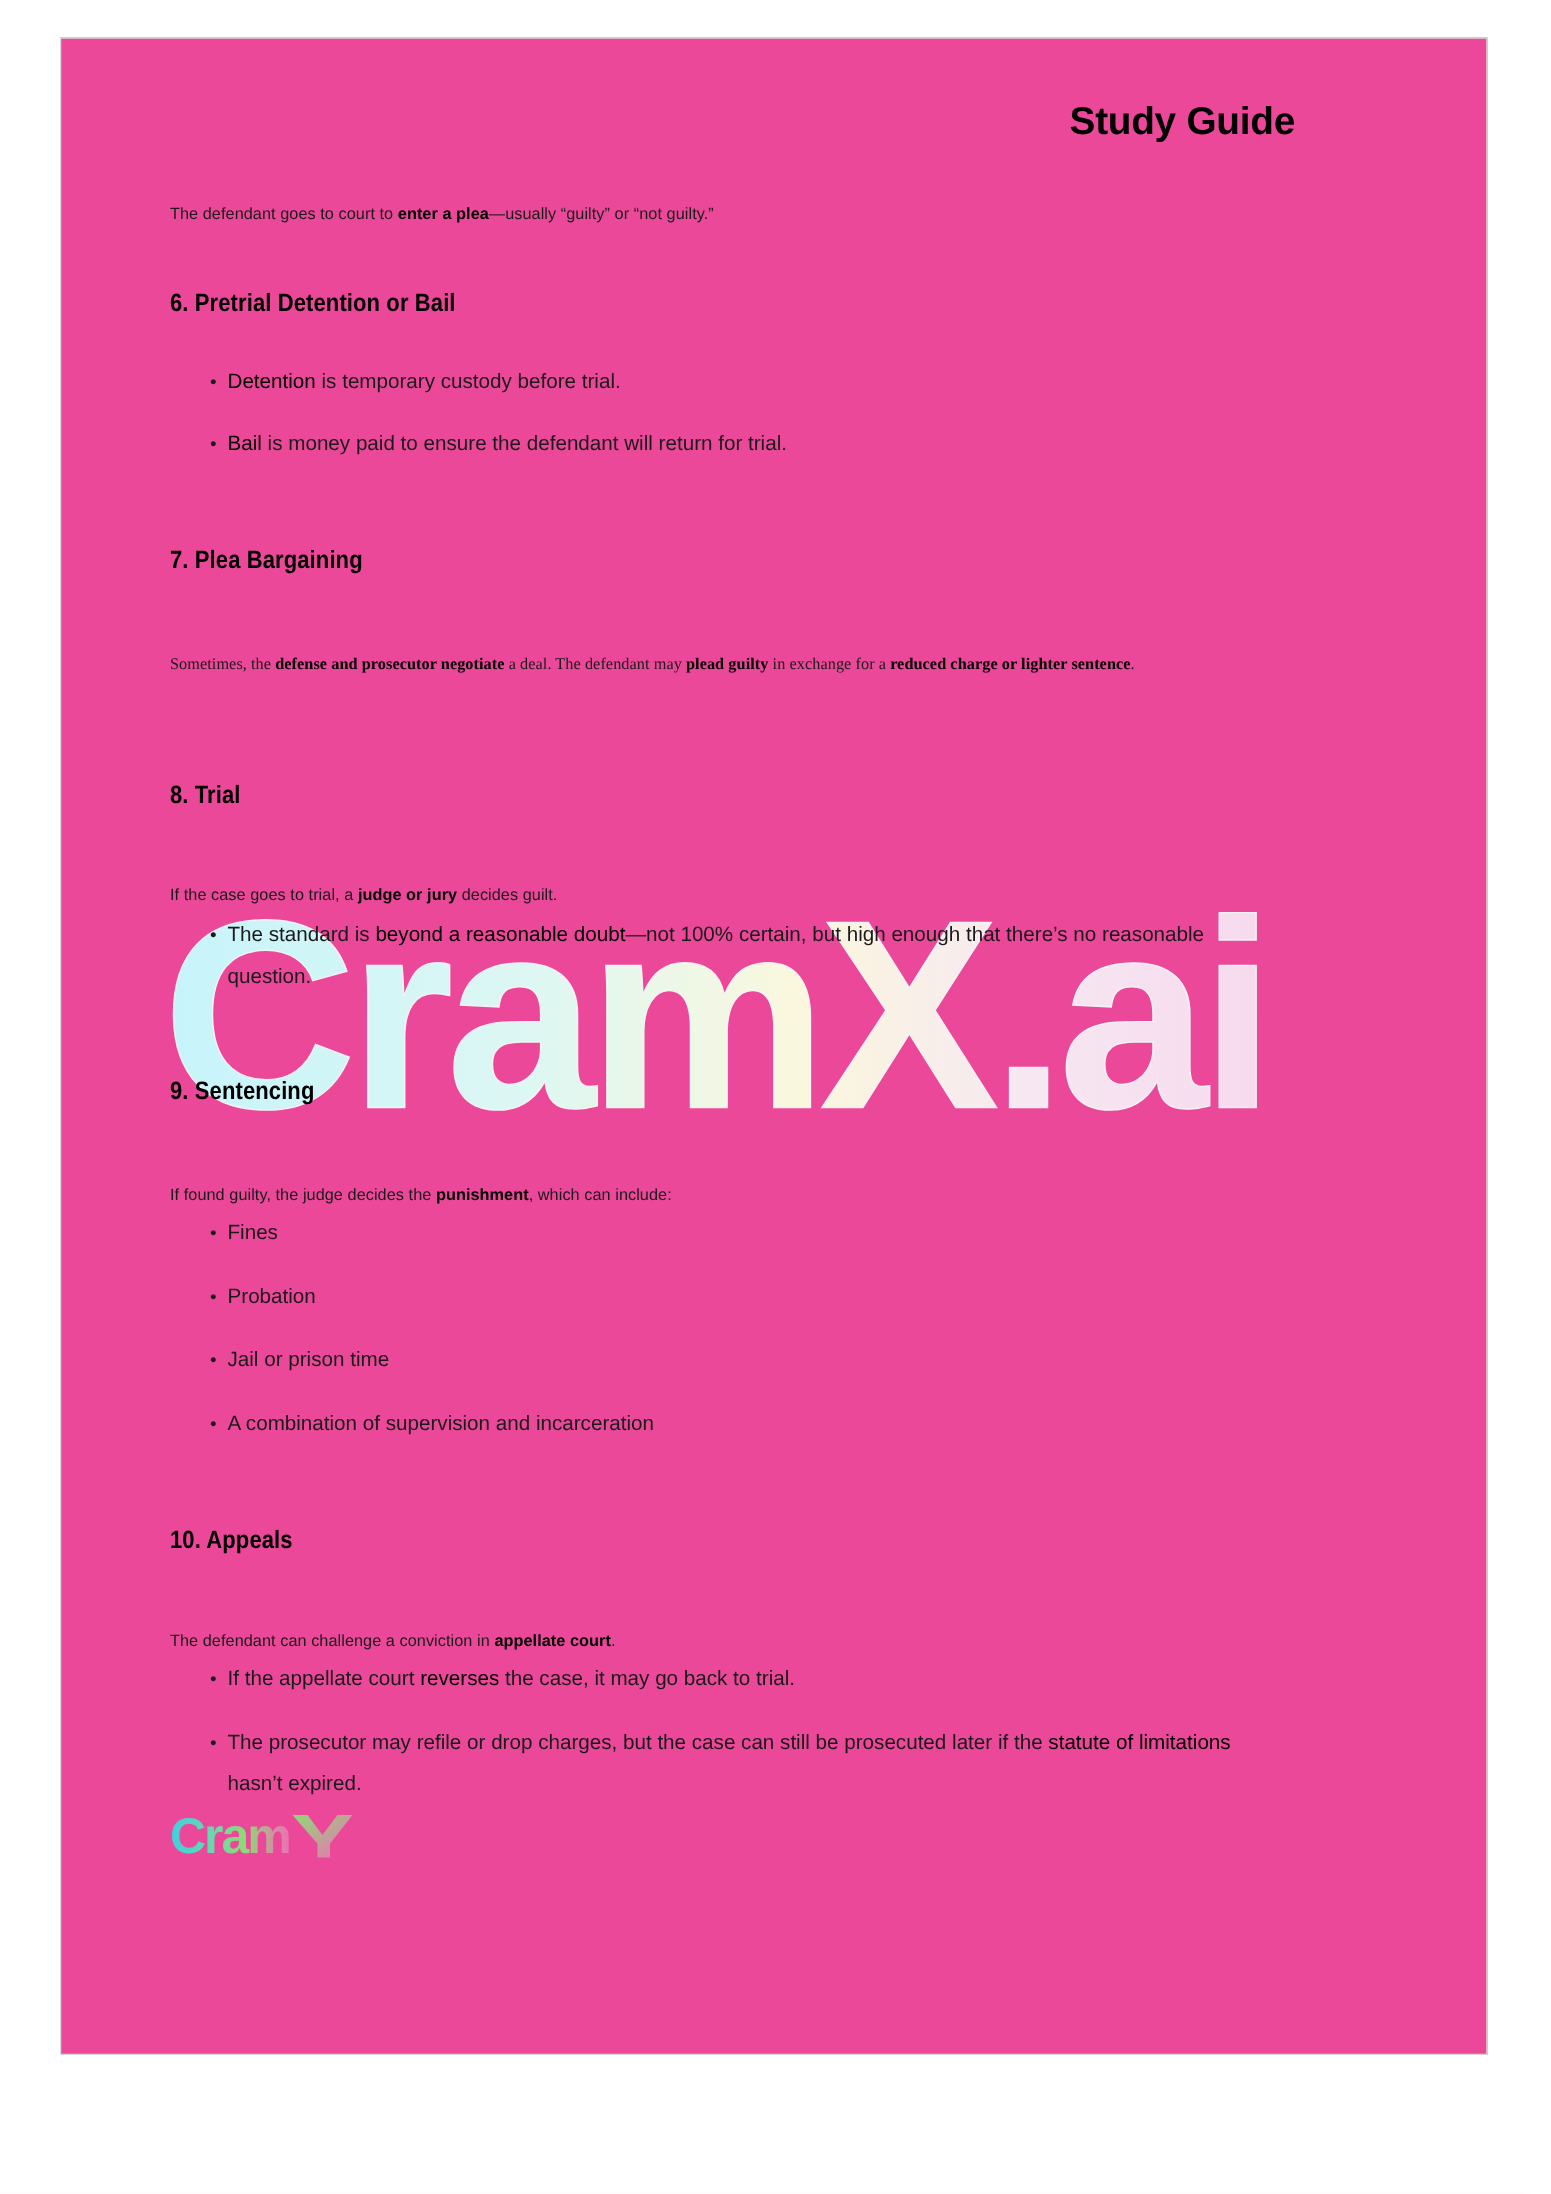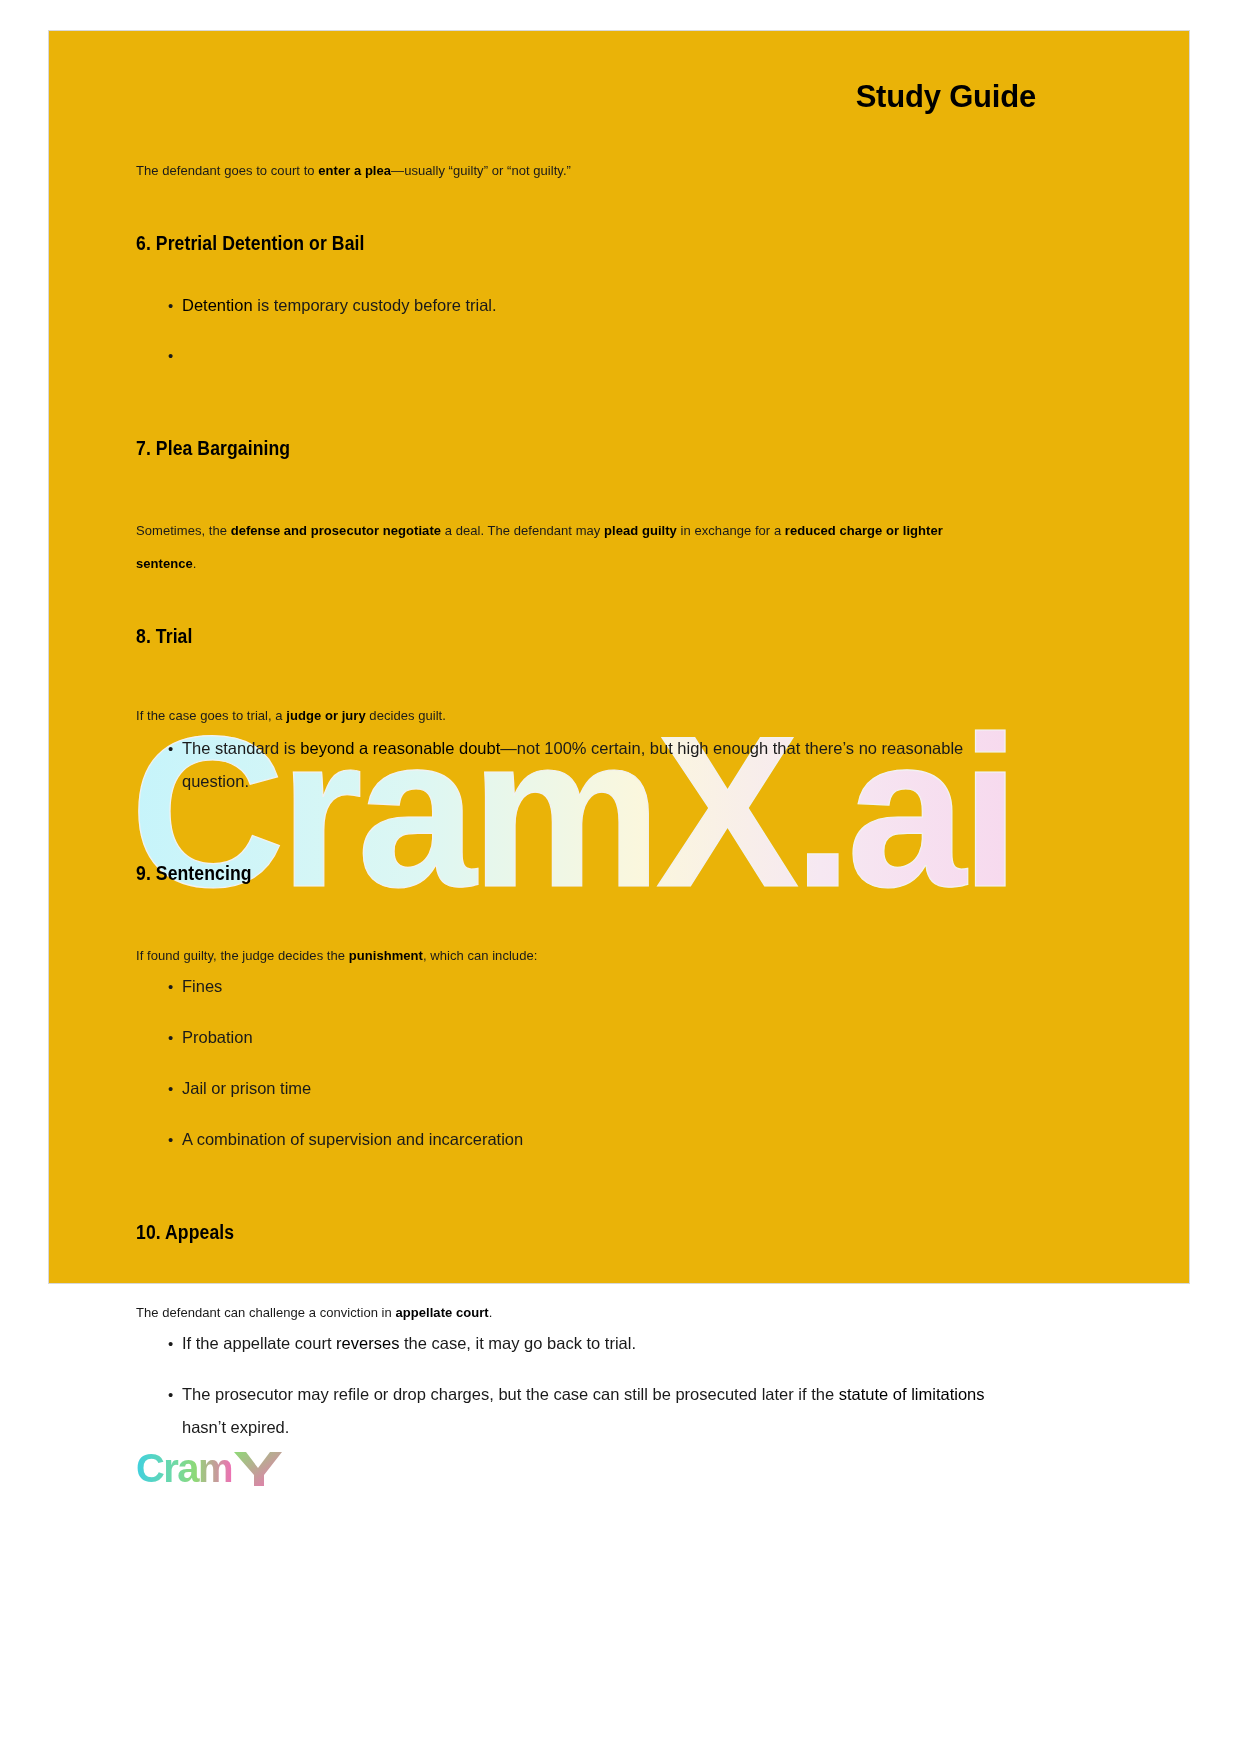--- a/index.html
+++ b/index.html
@@ -13,23 +13,23 @@
     height: 1755px;
     background: #ffffff;
     overflow: hidden;
     font-family: "Liberation Sans", sans-serif;
   }
   .sheet {
     position: absolute;
     left: 48px;
     top: 30px;
     width: 1142px;
-    height: 1254px;
+    height: 1614px;
     border: 1px solid #d8d8d8;
-    background: #eab308;
+    background: #ec4899;
     box-sizing: border-box;
   }
   .content {
     position: absolute;
     left: 87px;
     top: 0;
     width: 900px;
     height: 100%;
   }
 
@@ -146,25 +146,26 @@
 
         <h2 class="sec" style="top:201px; left:0;">6. Pretrial Detention or Bail</h2>
 
         <div class="bullet" style="top:258px; left:32px; width:820px;">
           <span class="dot">•</span>
           <span class="btext"><b>Detention</b><span> is temporary custody before trial.</span></span>
         </div>
 
         <div class="bullet" style="top:308px; left:32px; width:820px;">
           <span class="dot">•</span>
+          <span class="btext"><b>Bail</b><span> is money paid to ensure the defendant will return for trial.</span></span>
         </div>
 
         <h2 class="sec" style="top:406px; left:0;">7. Plea Bargaining</h2>
 
-        <div class="para" style="top:463px; left:0; width:830px;">
+        <div class="para" style="top:463px; left:0; width:830px;font-family:Liberation Serif, serif;">
           <span>Sometimes, the </span><b>defense and prosecutor negotiate</b><span> a deal. The defendant may </span><b>plead guilty</b><span> in</span>
           <span>exchange for a </span><b>reduced charge or lighter sentence</b><span>.</span>
         </div>
 
         <h2 class="sec" style="top:594px; left:0;">8. Trial</h2>
 
         <div class="para" style="top:648px; left:0; width:830px;">
           <span>If the case goes to trial, a </span><b>judge or jury</b><span> decides guilt.</span>
         </div>
 

